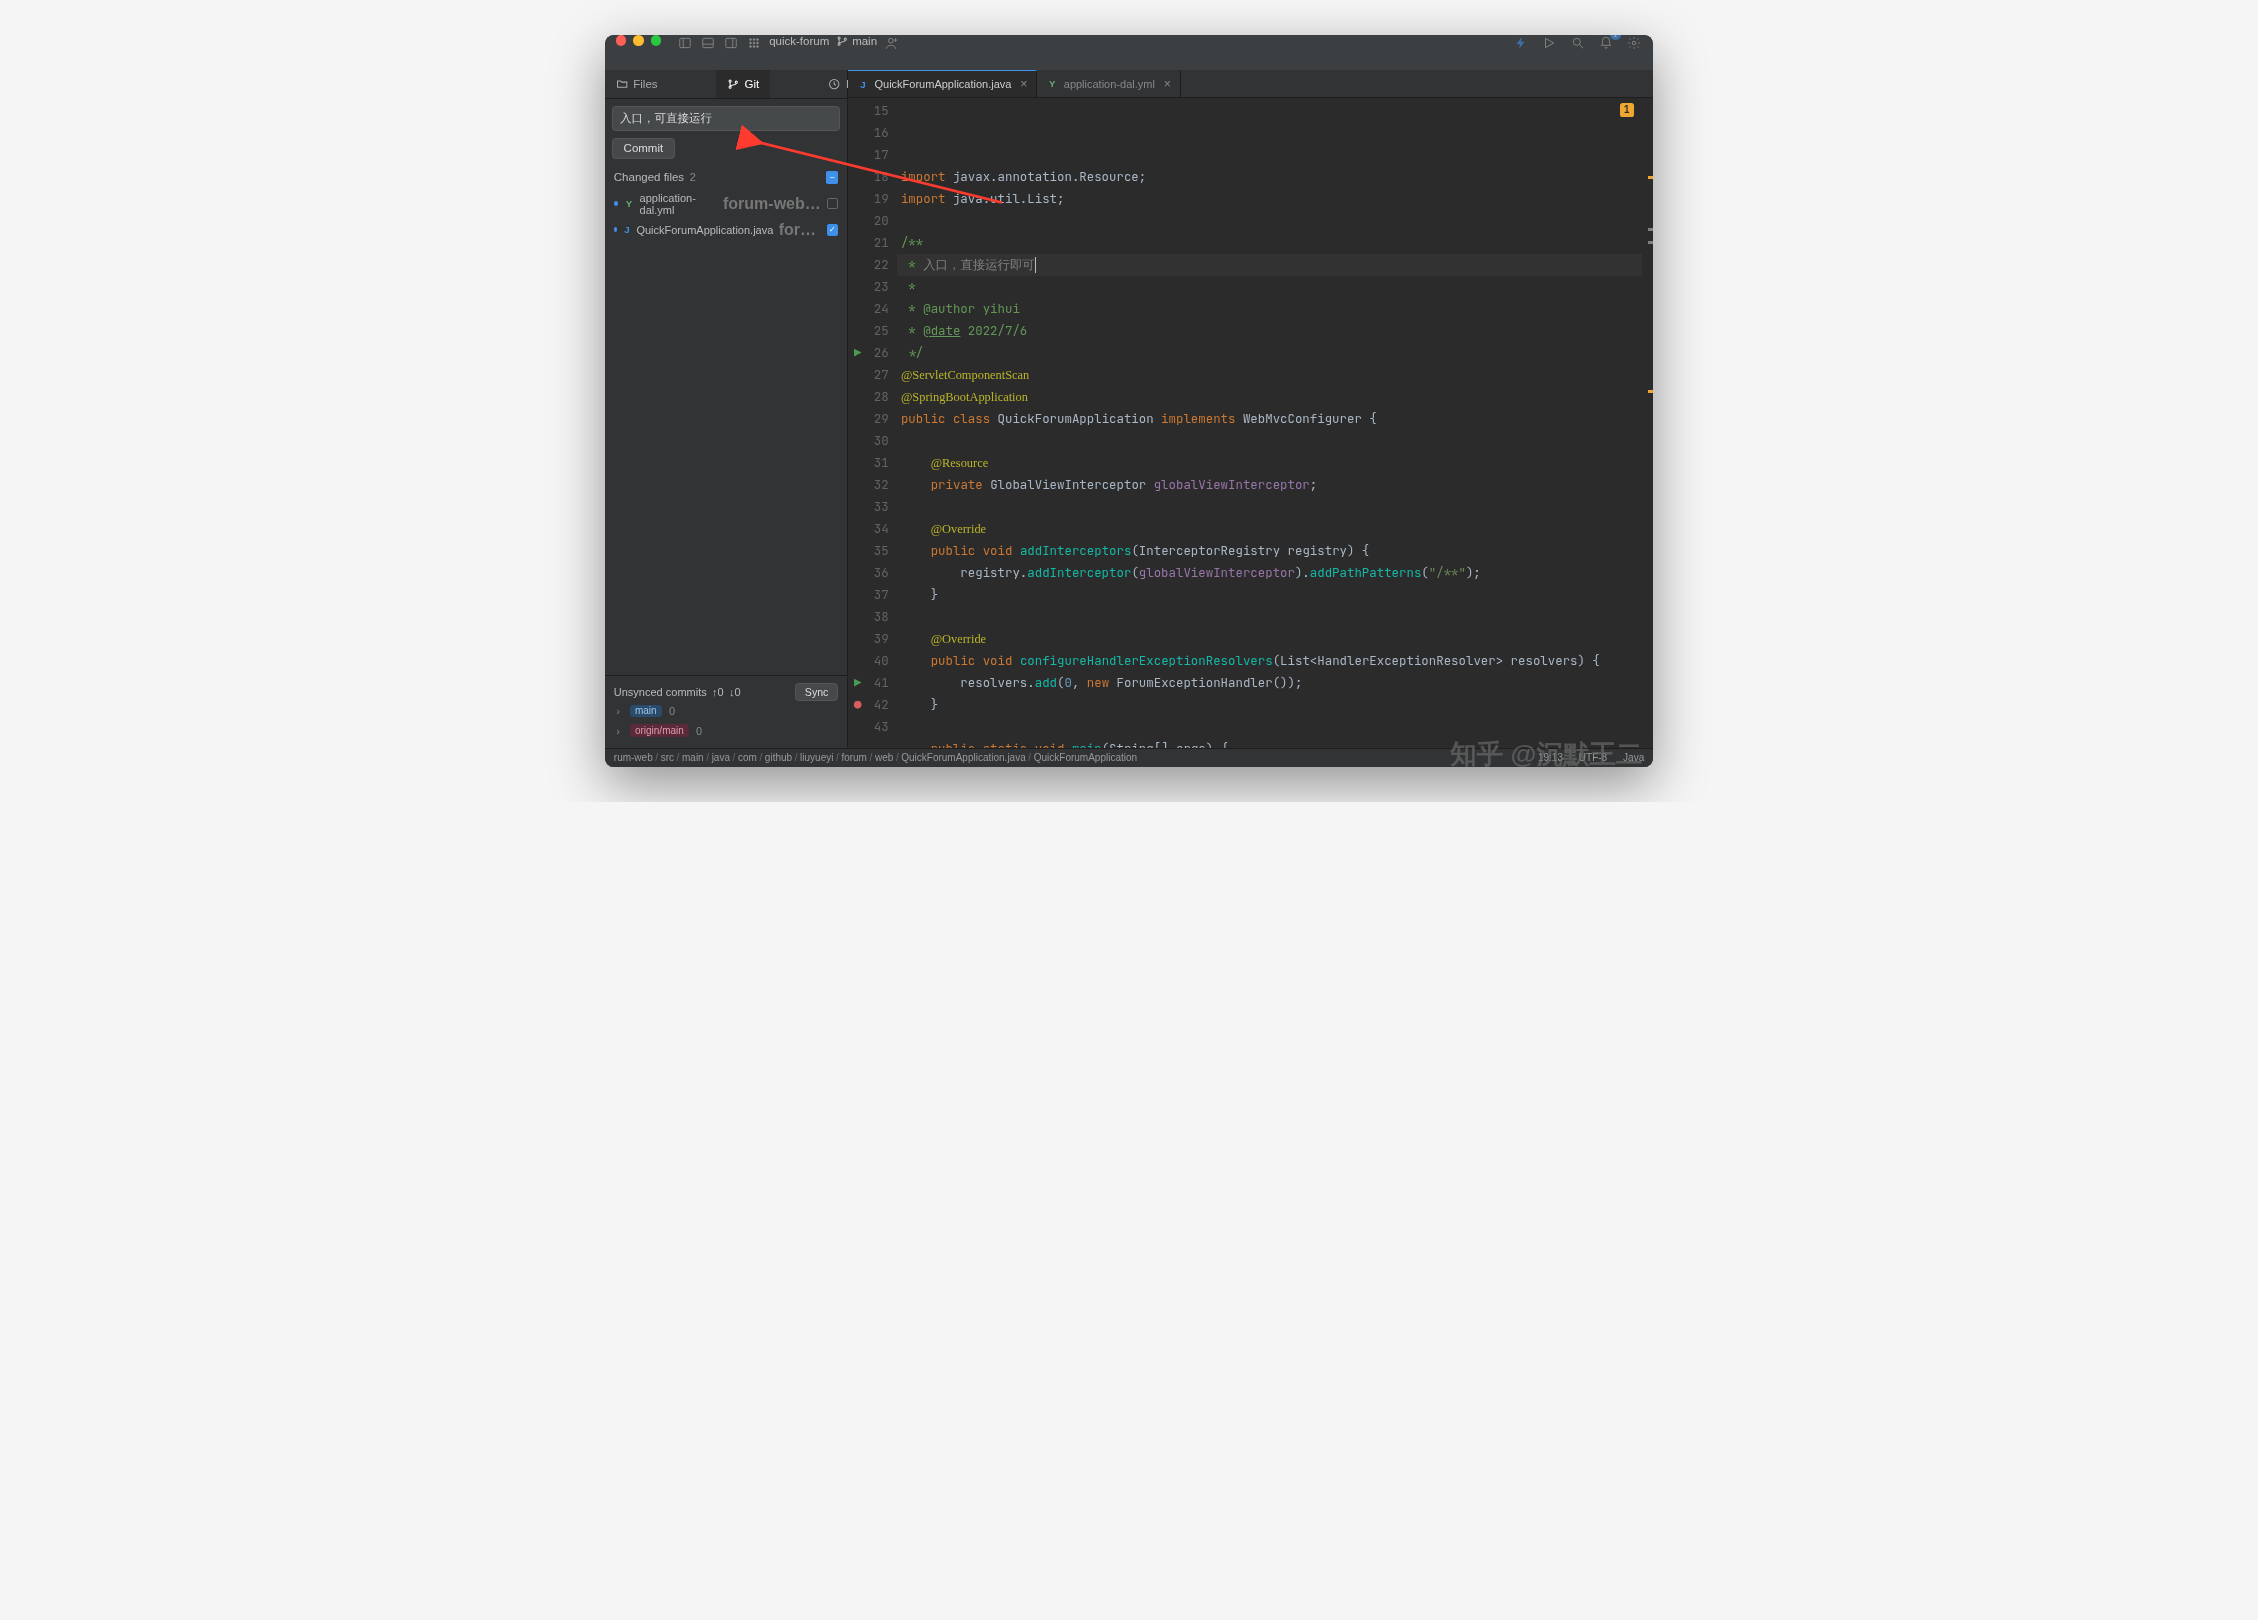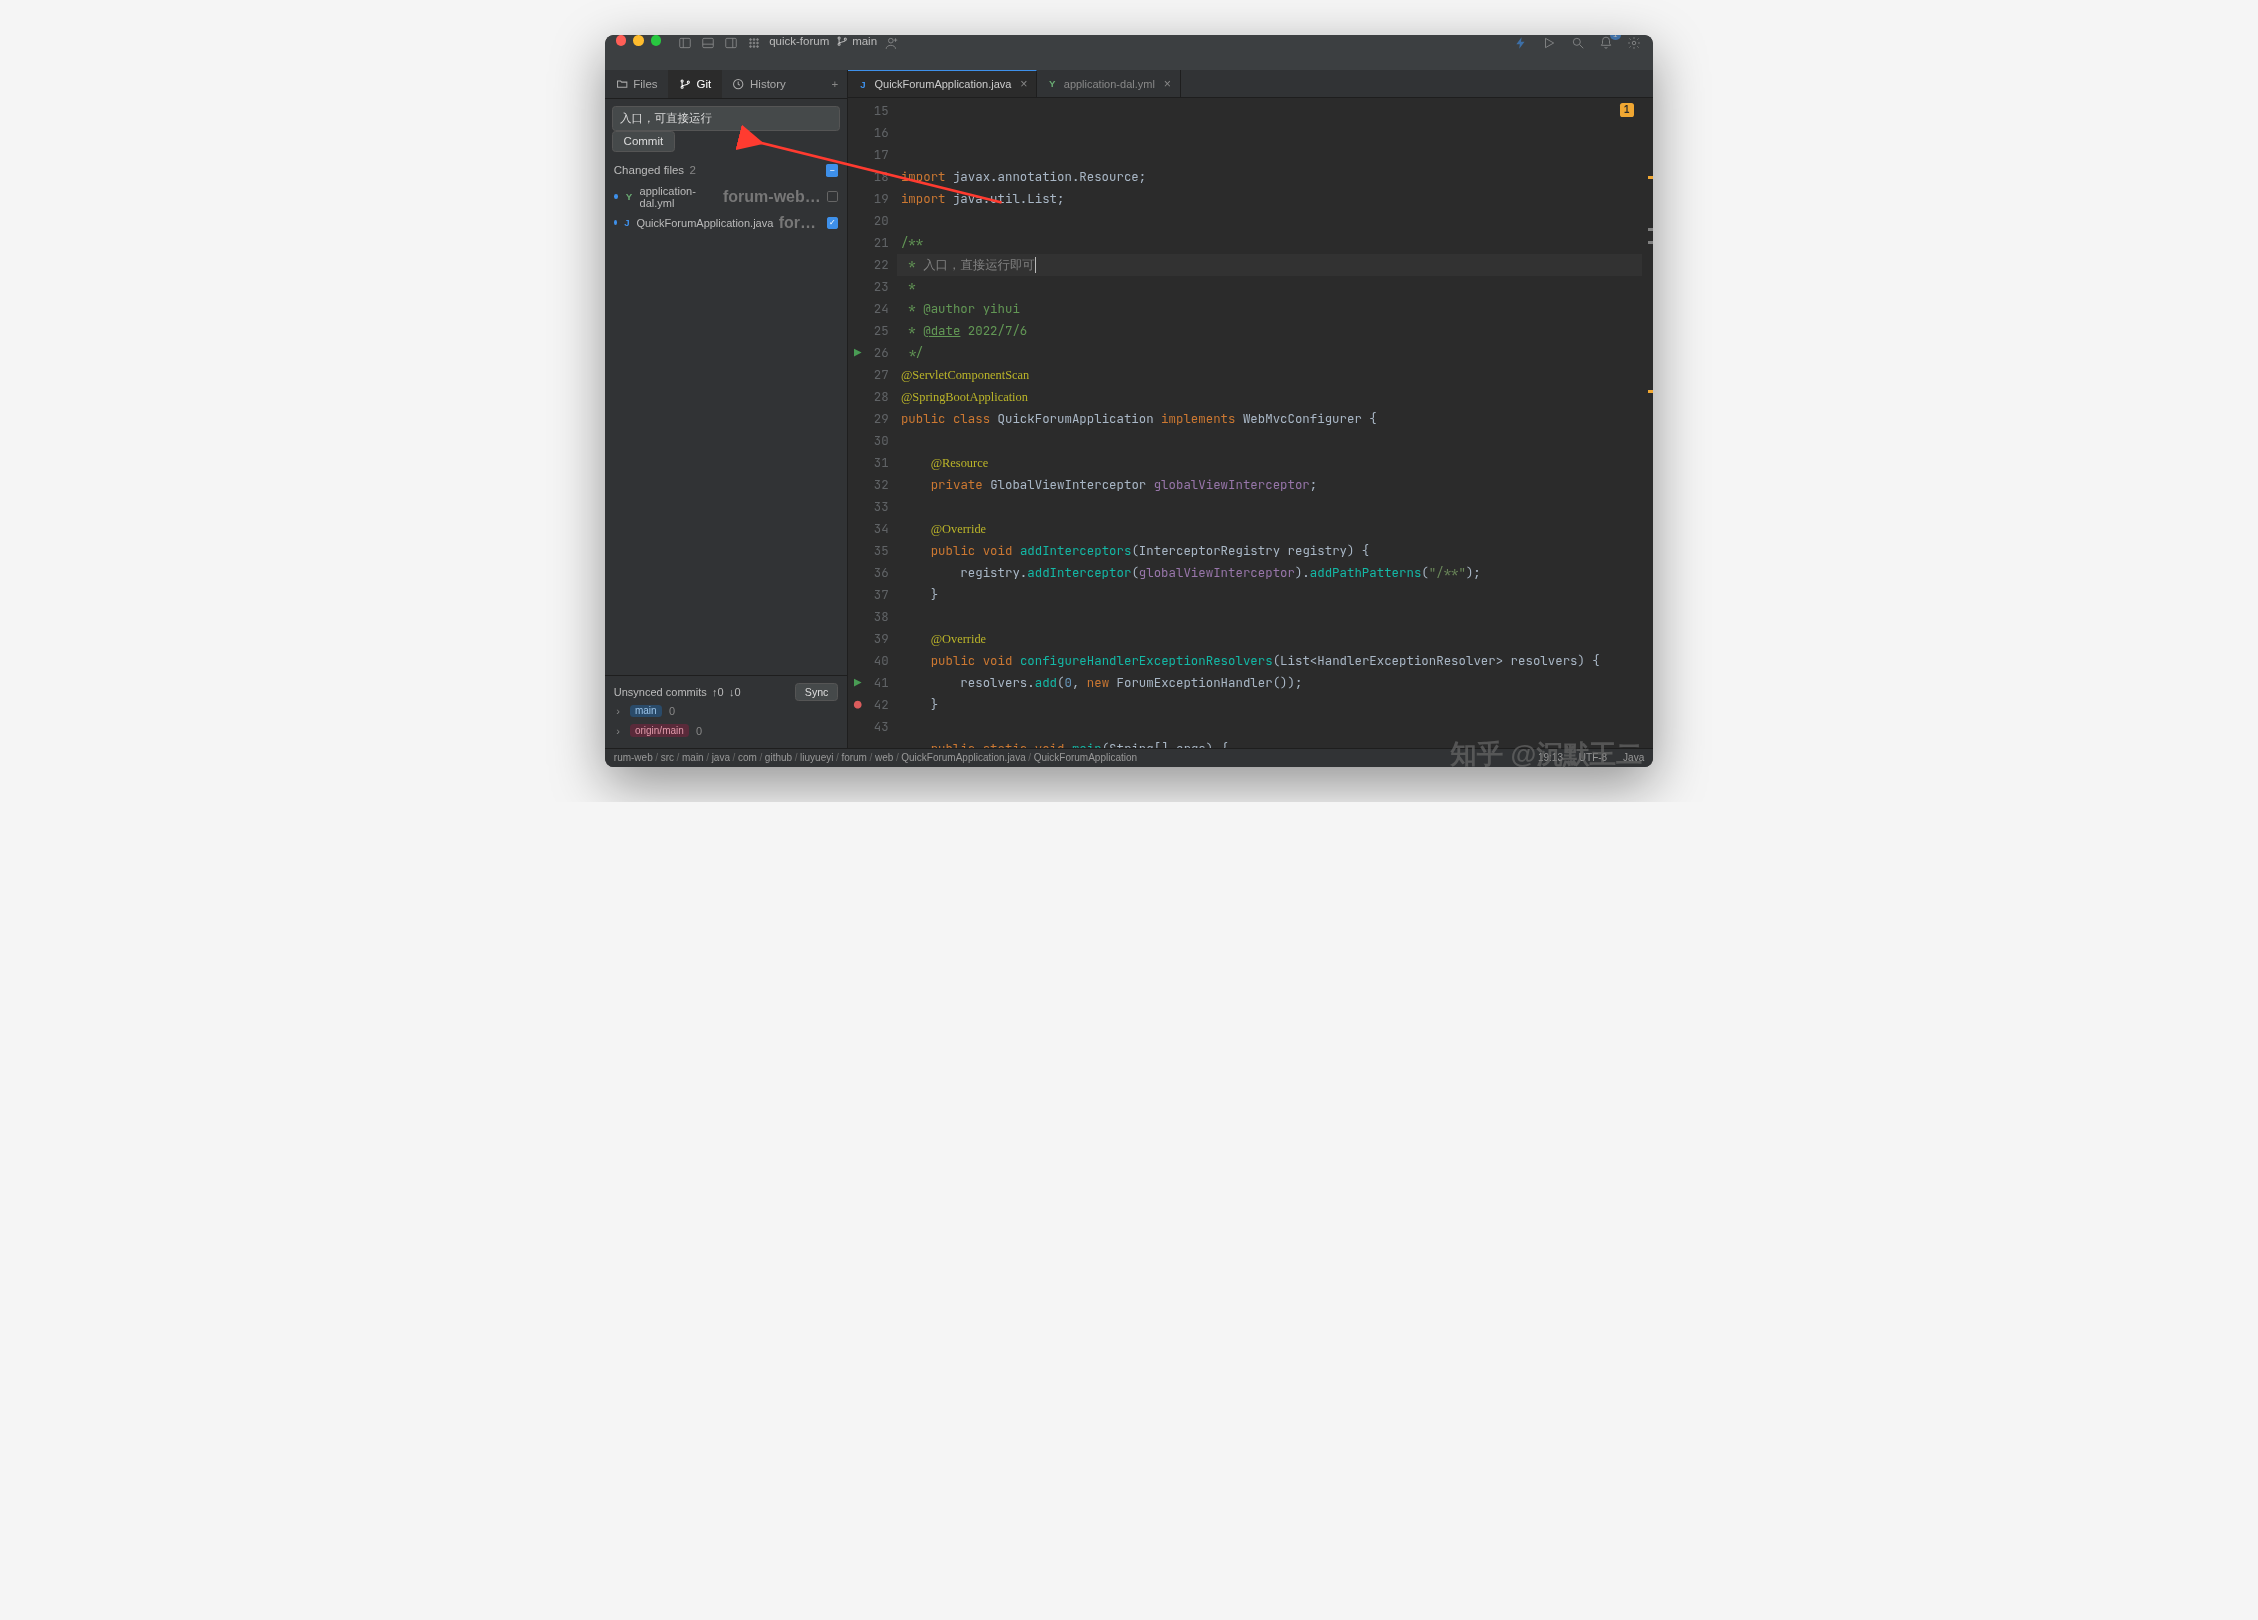--- a/index.html
+++ b/index.html
@@ -50,32 +50,32 @@
   
   .sidebar {
     width: 243px;
     background: #313335;
     border-right: 0.9px solid #1e1e1e;
     display:flex;
     flex-direction: column;
     font-size: 11.5px;
     color:#bbb;
   }
-  .side-tabs { display:flex; border-bottom:0.9px solid #1e1e1e; align-items:center; }
+  .side-tabs { display:flex; border-bottom:0.9px solid #1e1e1e; align-items:center;gap:48px; }
   .side-tab { padding:8px 10.6px; display:flex; align-items:center; gap:5.3px; cursor:pointer; color:#aaa;}
   .side-tab.active { background:#2b2b2b; color:#fff;}
   .side-tabs .filler { flex:1; }
   .side-tabs .plus { padding:7px 8.8px; color:#888; cursor:pointer;}
   .commit-area { padding:7px; }
   .commit-input {
     width:100%; background:#45494a; border:0.9px solid #555; border-radius:3.5px;
     padding:5.3px 7px; color:#ddd; font-size:11.5px;
   }
   .commit-btn {
-    background:#45494a; color:#ddd; border:0.9px solid #555;
+    margin-top:7px; background:#45494a; color:#ddd; border:0.9px solid #555;
     border-radius:3.5px; padding:3.5px 10.6px; font-size:11.5px; cursor:pointer;
   }
   .section-head { display:flex; align-items:center; gap:5.3px; padding:5.3px 8.8px; color:#bbb;}
   .section-head .count { color:#888; }
   .section-head .collapse { margin-left:auto; width:12.4px; height:12.4px; background:#3e90ea; border-radius:1.8px; display:flex; align-items:center;justify-content:center; color:#fff; font-size:8.8px;}
   .file-list { padding:0 5.3px; }
   .file-row { display:flex; align-items:center; gap:5.3px; padding:2.6px 3.5px; font-size:11px; }
   .dot { width:5.3px; height:5.3px; background:#3e90ea; border-radius:50%; }
   .fico { width:12.4px; text-align:center; font-weight:bold; font-size:9.7px;}
   .fico.y { color:#6aab73; } .fico.j { color:#3e90ea; }

